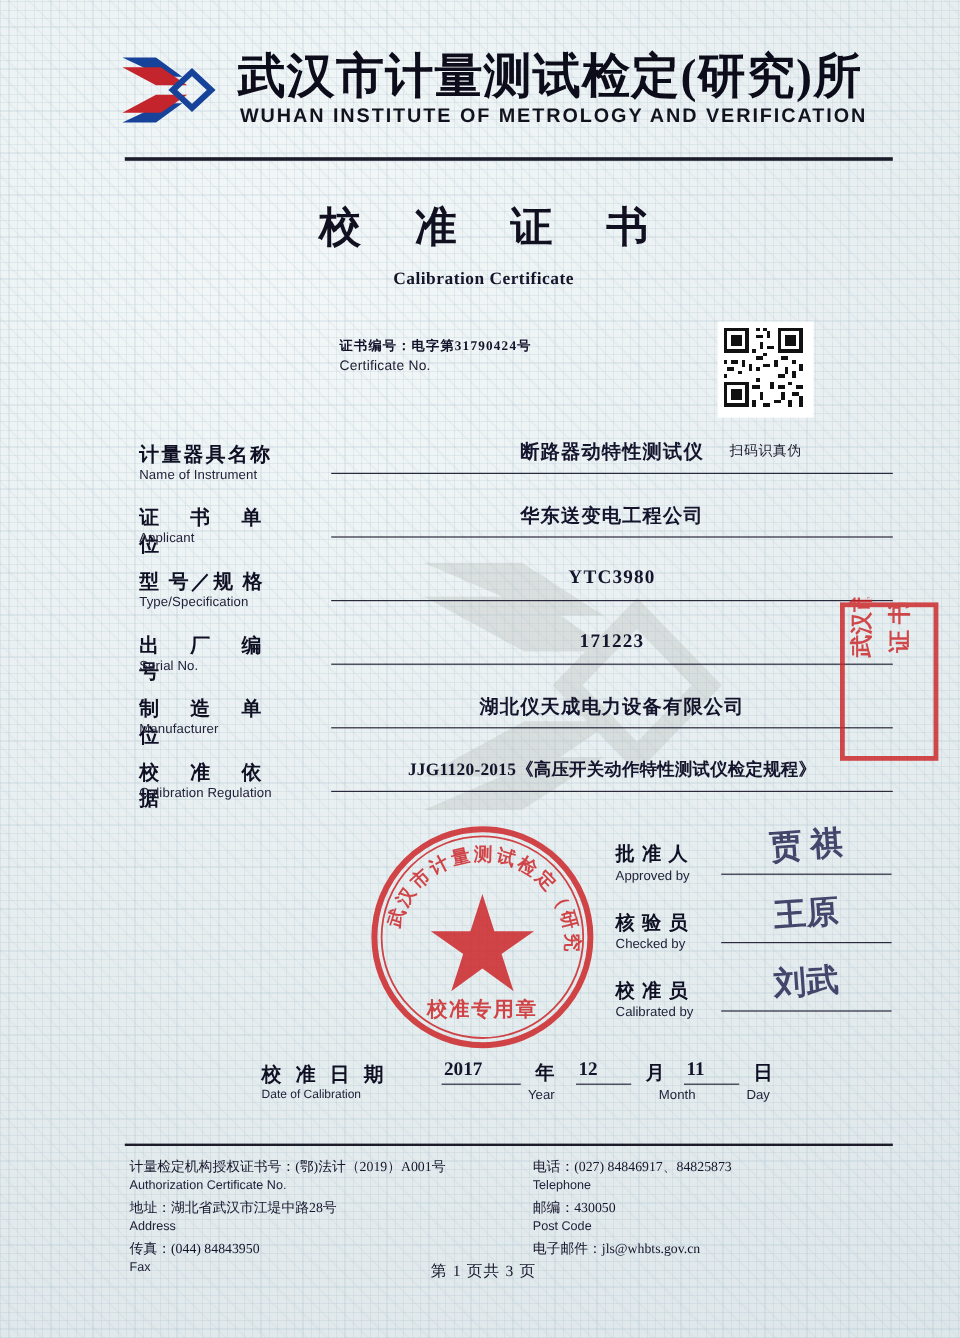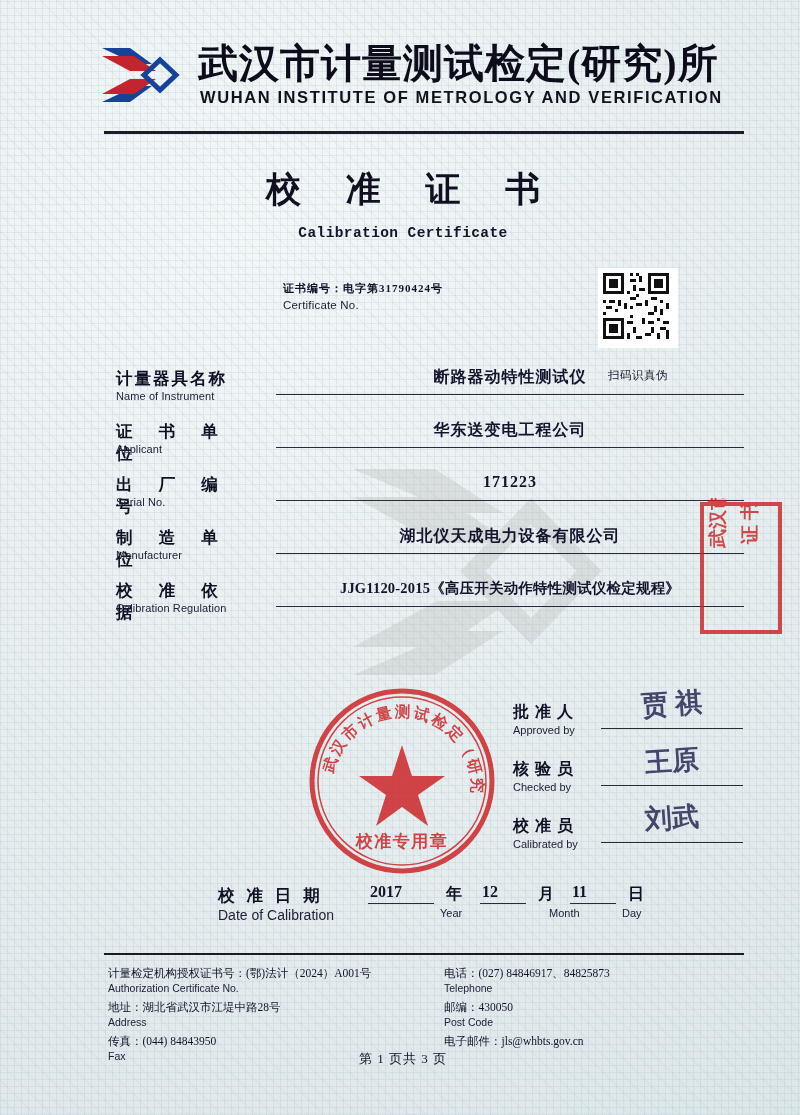--- a/index.html
+++ b/index.html
@@ -53,21 +53,21 @@
 
   
   .cert-title{
     text-align:center;margin-top:40px;
     font-family:"Liberation Serif", serif;
     font-weight:bold;font-size:35px;letter-spacing:18px;color:#101020;
     text-indent:18px;
   }
   .cert-title-en{
     text-align:center;margin-top:12px;
-    font-family:Liberation Mono, monospace;
+    font-family:Liberation Serif, serif;
     font-weight:bold;font-size:14.5px;color:#14142a;letter-spacing:.4px;
   }
 
   
   .cert-no{
     position:absolute;left:225px;top:253px;width:300px;
   }
   .cert-no .cn{
     font-family:"Liberation Serif", serif;
     font-size:11px;color:#12122a;letter-spacing:1px;font-weight:bold;
@@ -167,21 +167,21 @@
   
   .daterow{position:absolute;left:160px;top:855px;width:480px;height:50px;}
   .daterow .dlabel{
     position:absolute;left:0;top:2px;
     font-family:Liberation Mono, monospace;
     font-size:16.5px;font-weight:bold;color:#101024;letter-spacing:1px;
   }
   .daterow .dlabel-en{
     position:absolute;left:0;top:24px;
     font-family:"Liberation Sans", sans-serif;
-    font-size:14px;color:#22223a;
+    font-size:10px;color:#22223a;
   }
   .dcell{position:absolute;top:0;text-align:left;}
   .dcell .dv{
     font-family:"Liberation Serif", serif;
     font-size:16px;font-weight:bold;color:#14142c;
     border-bottom:1px solid #2a2a3c;padding:0 2px 2px;display:block;
   }
   .dunit{
     position:absolute;top:1px;
     font-family:"Liberation Serif", serif;font-size:16px;font-weight:bold;color:#101024;
@@ -319,20 +319,26 @@
         <div class="fval">断路器动特性测试仪</div>
       </div>
 
       <div class="frow">
         <div class="flabel sp1">证 书 单 位</div>
         <div class="flabel-en">Applicant</div>
         <div class="fline"></div>
         <div class="fval">华东送变电工程公司</div>
       </div>
 
+      <div class="frow">
+        <div class="flabel sp3">型 号／规 格</div>
+        <div class="flabel-en">Type/Specification</div>
+        <div class="fline"></div>
+        <div class="fval">YTC3980</div>
+      </div>
 
       <div class="frow">
         <div class="flabel sp1">出 厂 编 号</div>
         <div class="flabel-en">Serial No.</div>
         <div class="fline"></div>
         <div class="fval">171223</div>
       </div>
 
       <div class="frow">
         <div class="flabel sp1">制 造 单 位</div>
@@ -411,21 +417,21 @@
         <span class="dv">11</span>
       </div>
       <div class="dunit" style="left:410px;">日</div>
       <div class="dunit-en" style="left:404px;">Day</div>
     </div>
 
     <div class="foot-rule"></div>
     <div class="footer">
       <div class="fcolL">
         <div class="fitem">
-          <div class="cn">计量检定机构授权证书号：(鄂)法计（2024）A001号</div>
+          <div class="cn">计量检定机构授权证书号：(鄂)法计（2019）A001号</div>
           <div class="en">Authorization Certificate No.</div>
         </div>
         <div class="fitem">
           <div class="cn">地址：湖北省武汉市江堤中路28号</div>
           <div class="en">Address</div>
         </div>
         <div class="fitem">
           <div class="cn">传真：(044) 84843950</div>
           <div class="en">Fax</div>
         </div>

